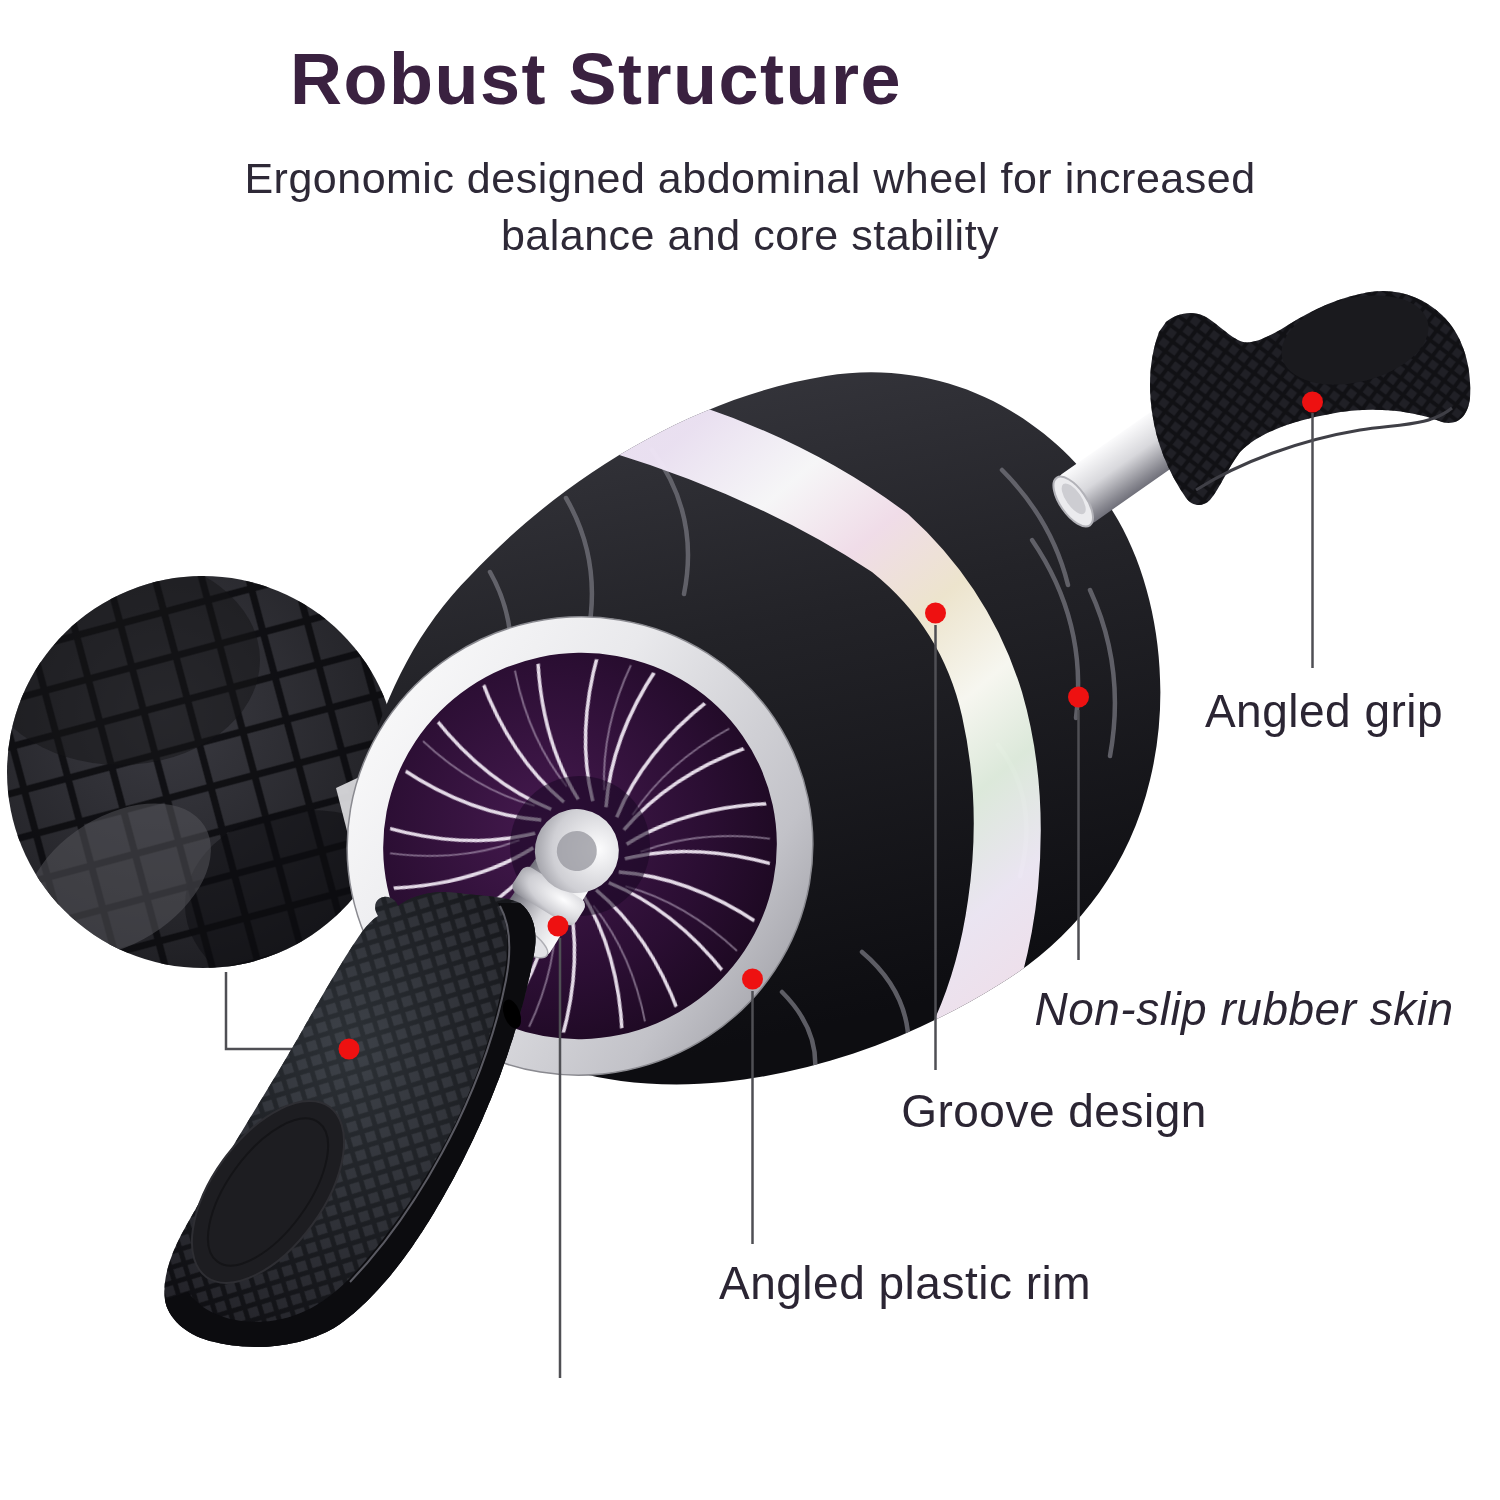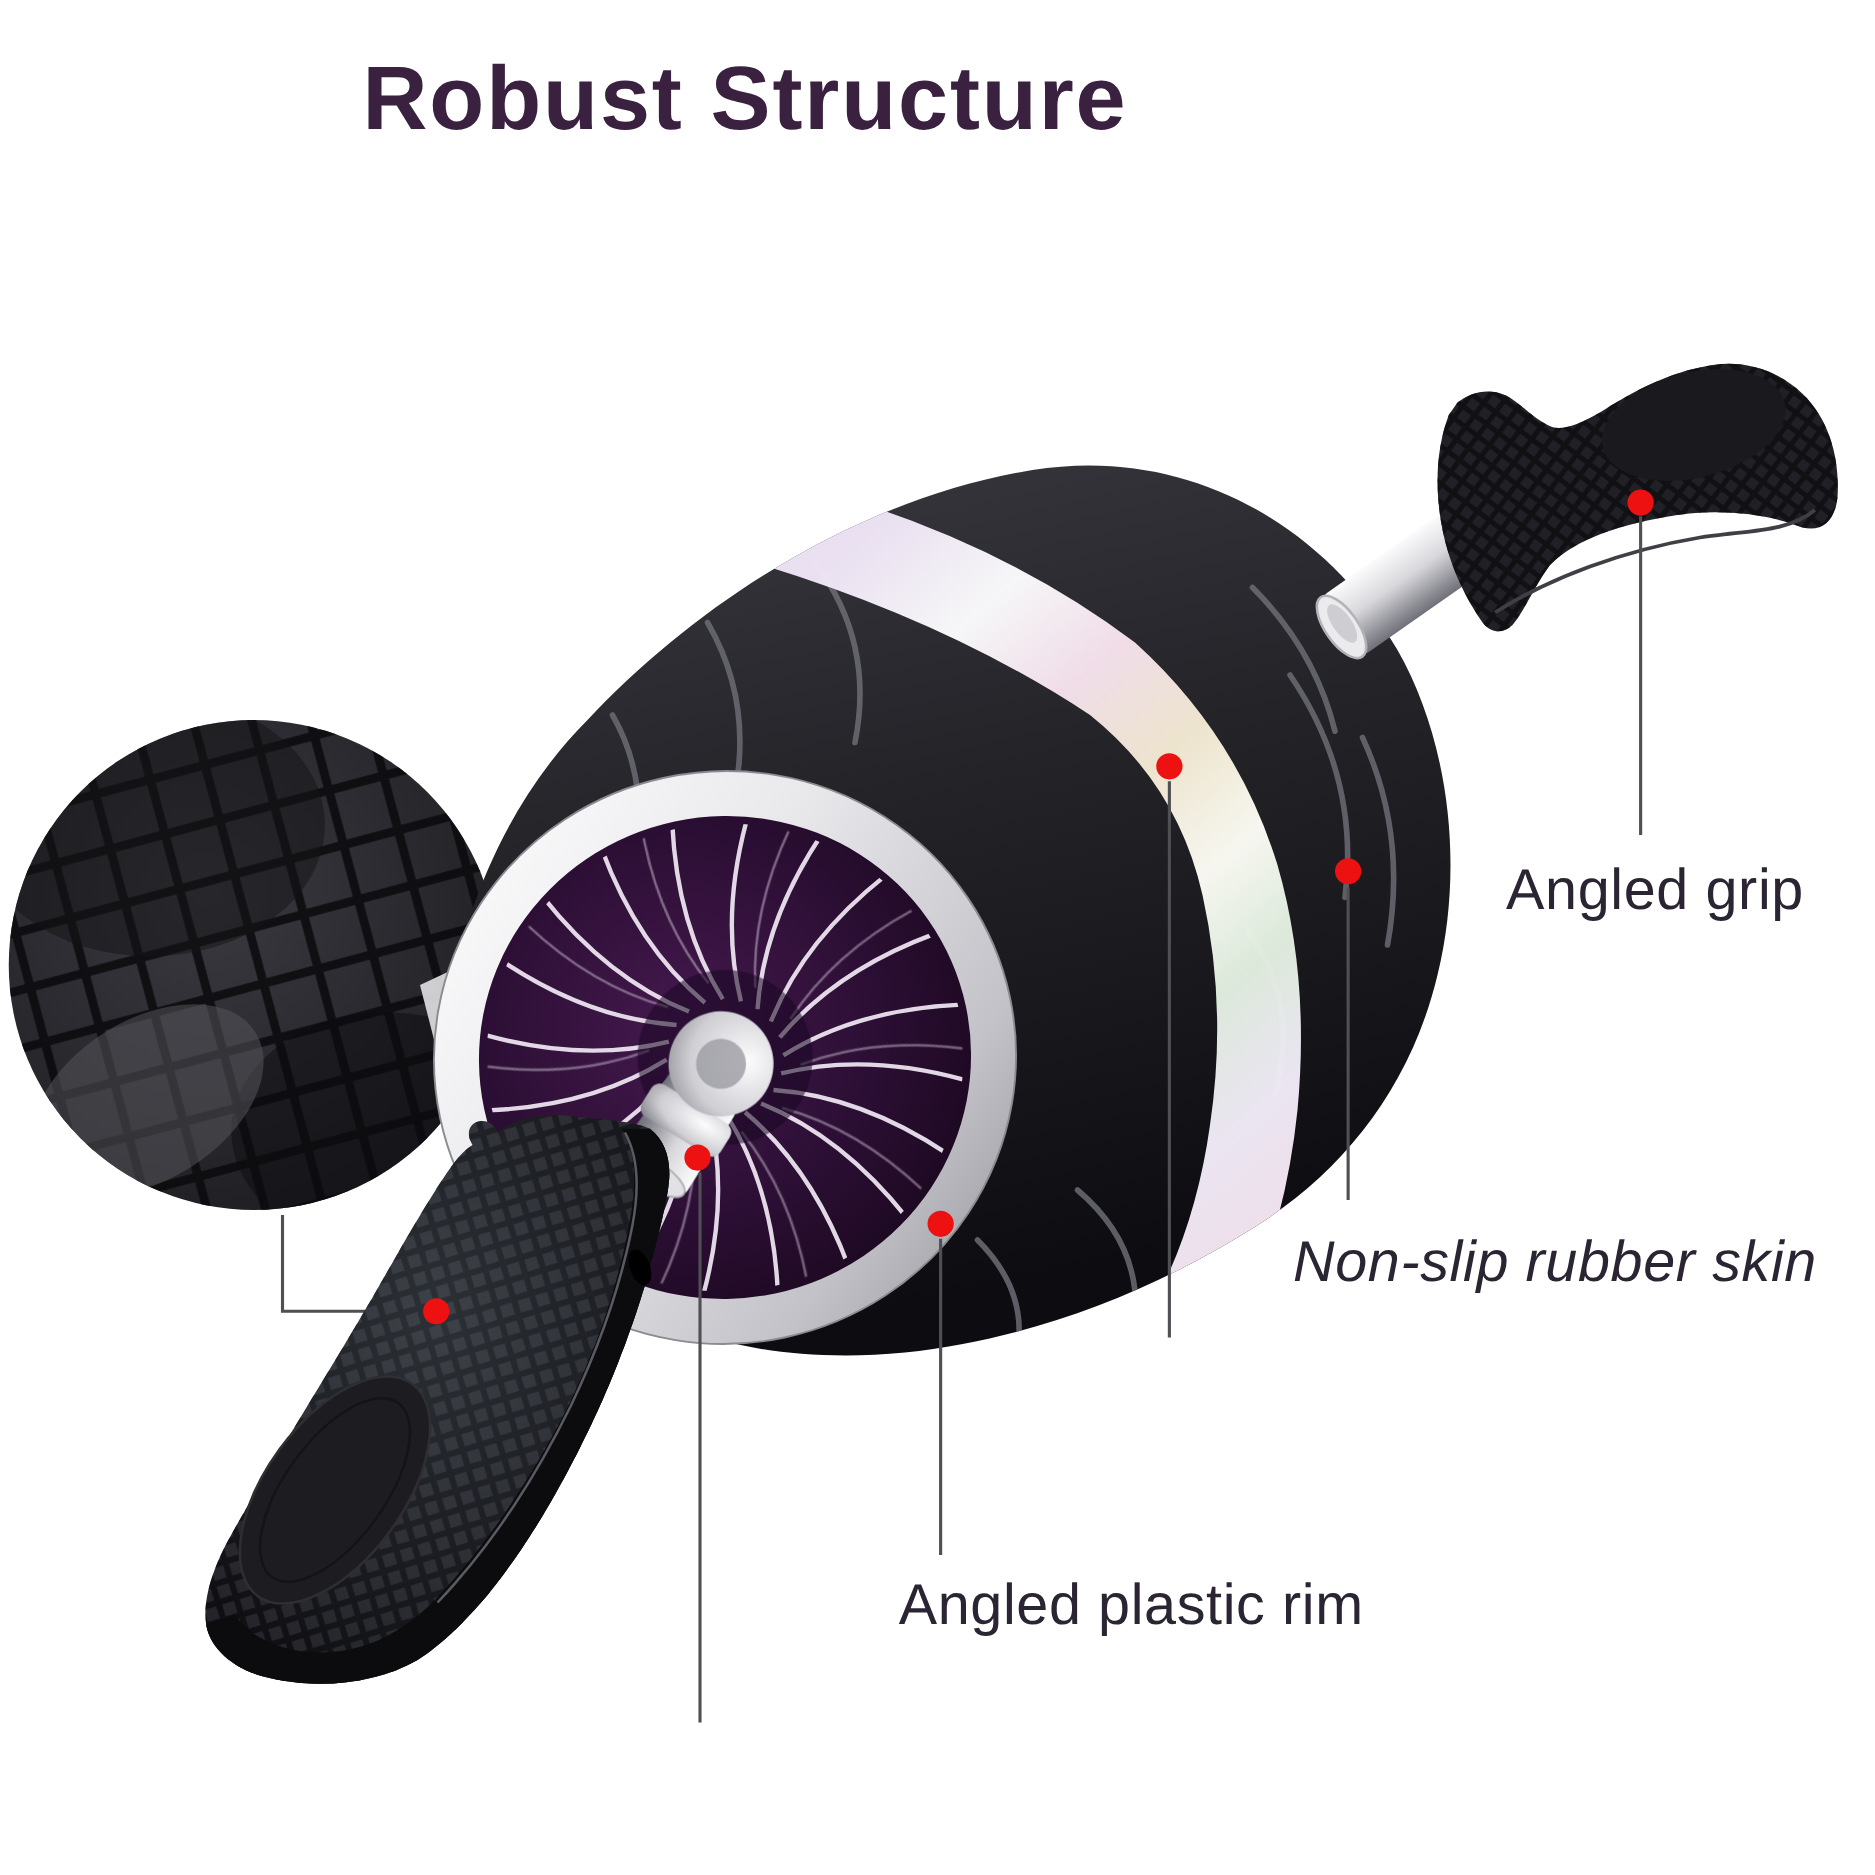--- a/index.html
+++ b/index.html
@@ -241,17 +241,20 @@
       <circle cx="1312.5" cy="402" r="10.5"></circle>
       <circle cx="1078.5" cy="697" r="10.5"></circle>
       <circle cx="935.5" cy="613" r="10.5"></circle>
       <circle cx="752.5" cy="979" r="10.5"></circle>
       <circle cx="558" cy="926" r="10.5"></circle>
       <circle cx="349" cy="1049" r="10.5"></circle>
     </g>
   </svg>
 
   <div class="page-title">Robust Structure</div>
+  <div class="page-subtitle">Ergonomic designed abdominal wheel for increased
+balance and core stability</div>
 
   <div class="callout-label lbl-angled">Angled grip</div>
   <div class="callout-label lbl-nonslip">Non-slip rubber skin</div>
+  <div class="callout-label lbl-groove">Groove design</div>
   <div class="callout-label lbl-rim">Angled plastic rim</div>
 </div>
 
 </body></html>

